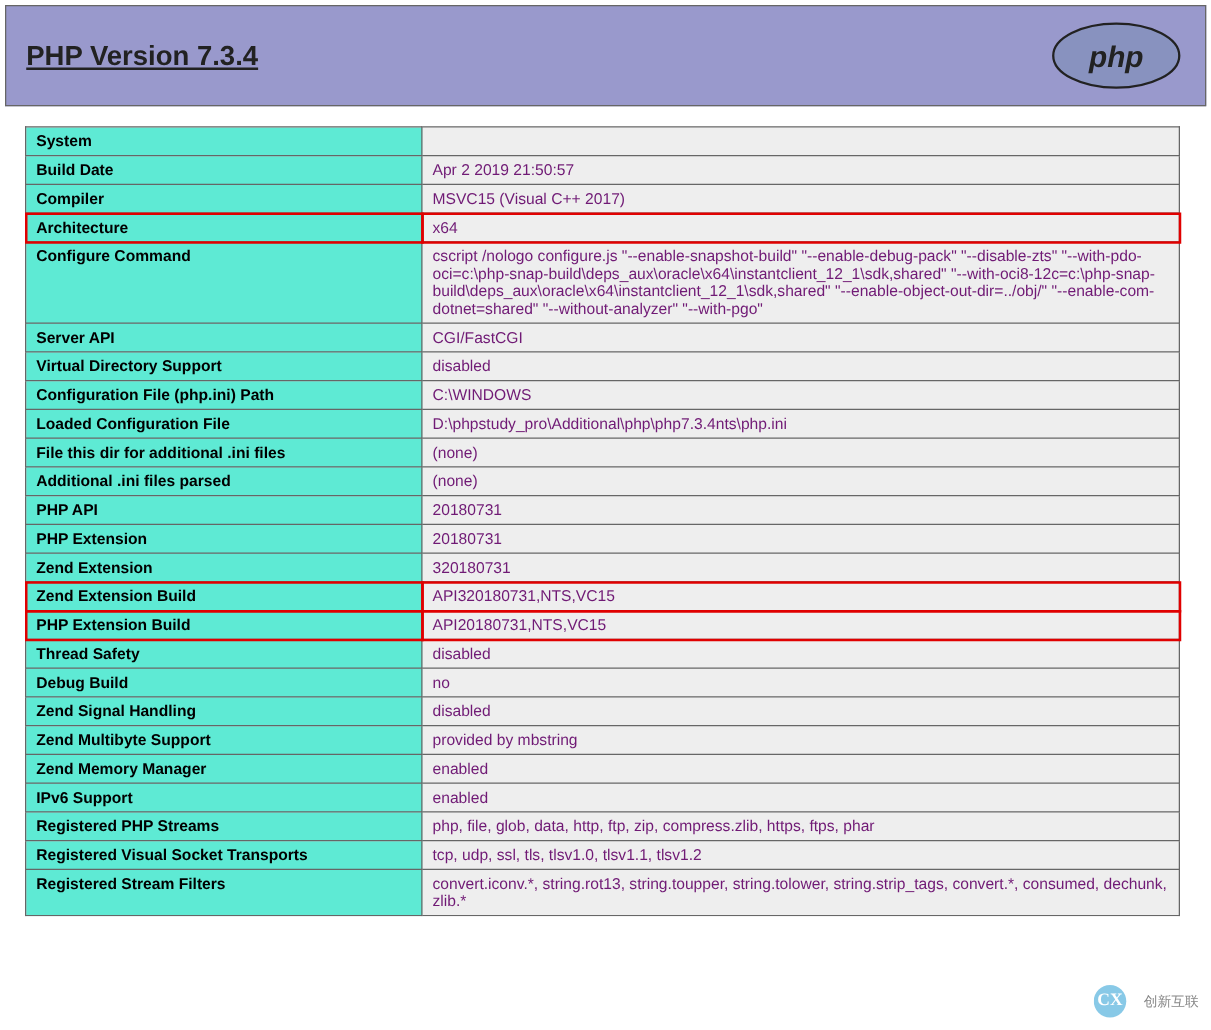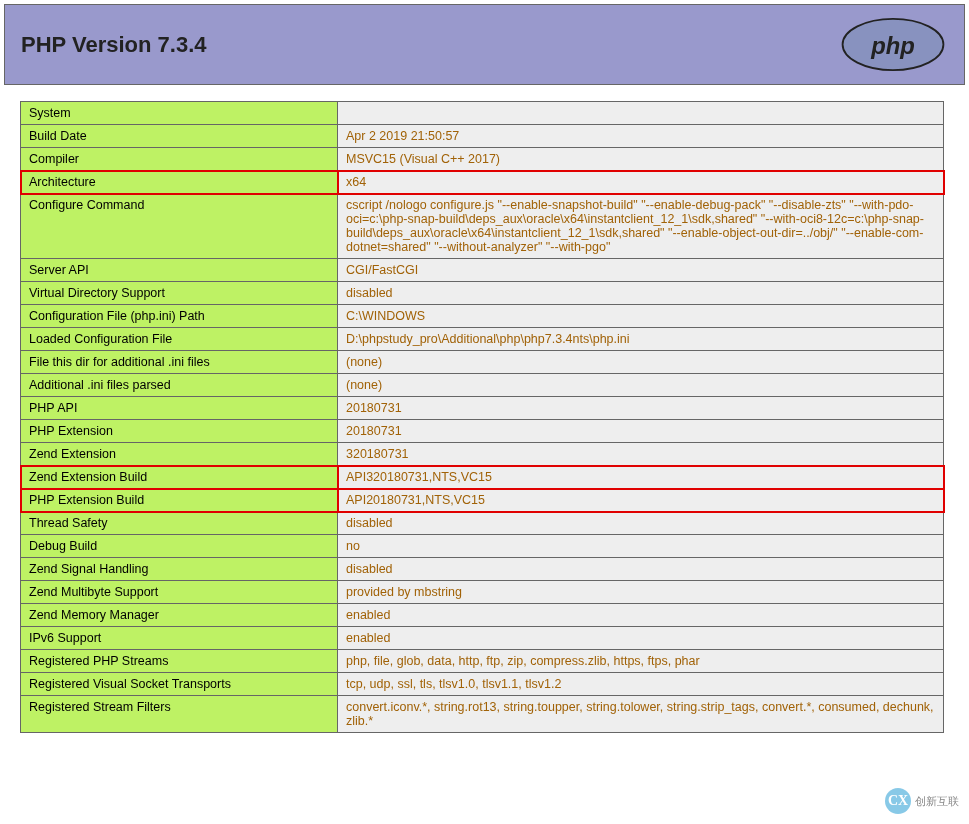--- a/index.html
+++ b/index.html
@@ -17,64 +17,65 @@
   display: flex;
   justify-content: space-between;
   align-items: center;
   margin: 4px 4px 16px 4px;
 }
 .header h1 {
   margin: 0;
   font-size: 22px;
   font-weight: bold;
   color: #222;
+  text-decoration: underline;
 }
 .php-logo {
   width: 110px;
   height: 55px;
 }
 .info-table {
   border-collapse: collapse;
   margin: 0 20px 0 20px;
   width: 924px;
 }
 .info-table td {
   border: 1px solid #666;
   padding: 4px 8px;
   vertical-align: top;
   font-size: 12.5px;
 }
 .info-table td.label-cell {
-  background: #bef264;
-  font-weight: normal;
+  background: #5eead4;
+  font-weight: bold;
   width: 300px;
   color: #000;
 }
 .info-table td.value-cell {
   background: #eee;
-  color: #a16207;
+  color: #701a75;
 }
 .highlight-label {
   outline: 2px solid #e00000;
   outline-offset: -1px;
 }
 .highlight-value {
   outline: 2px solid #e00000;
   outline-offset: -1px;
 }
 .watermark {
   position: fixed;
   bottom: 10px;
   right: 10px;
   opacity: 0.6;
   font-size: 11px;
   color: #333;
   display: flex;
   align-items: center;
-  gap: 4px;
+  gap: 14px;
 }
 .watermark-circle {
   width: 26px;
   height: 26px;
   border-radius: 50%;
   background: #3aa6d8;
   color: #fff;
   display: flex;
   align-items: center;
   justify-content: center;

